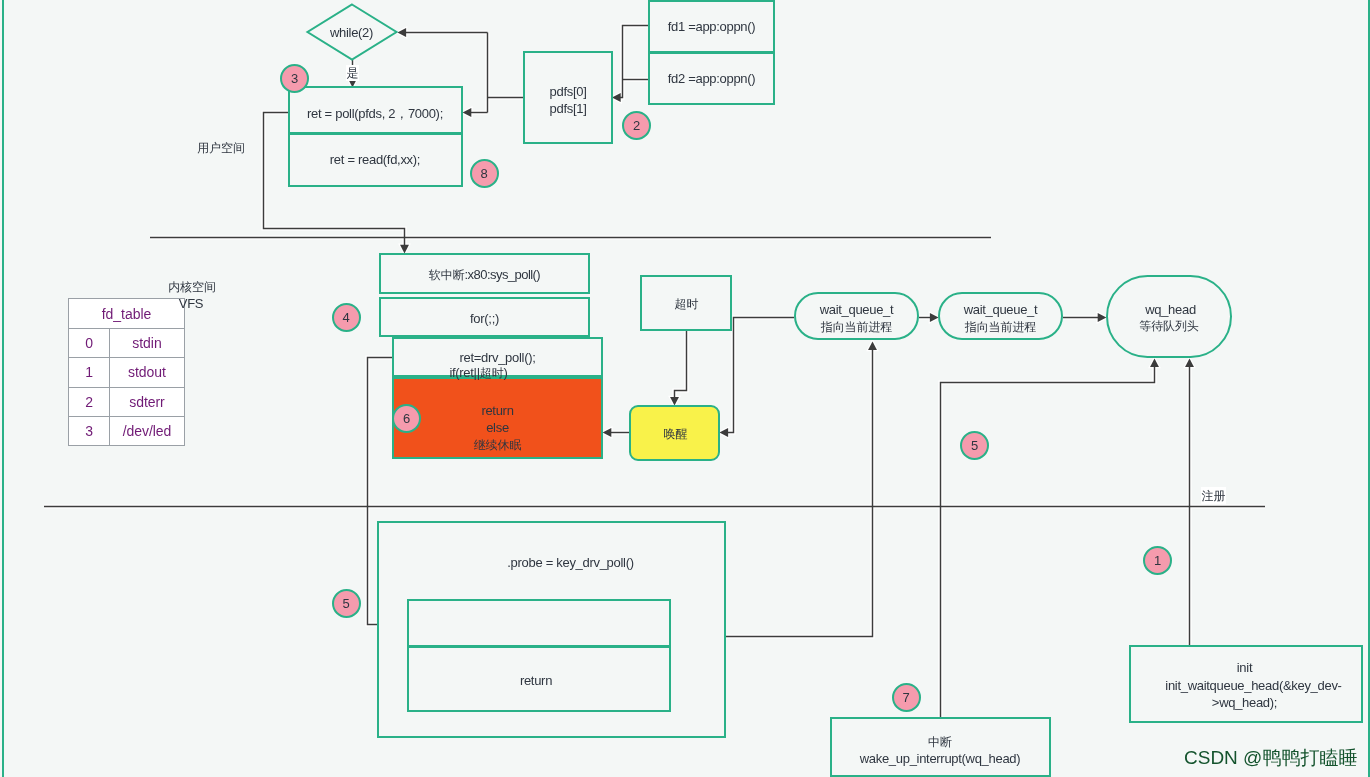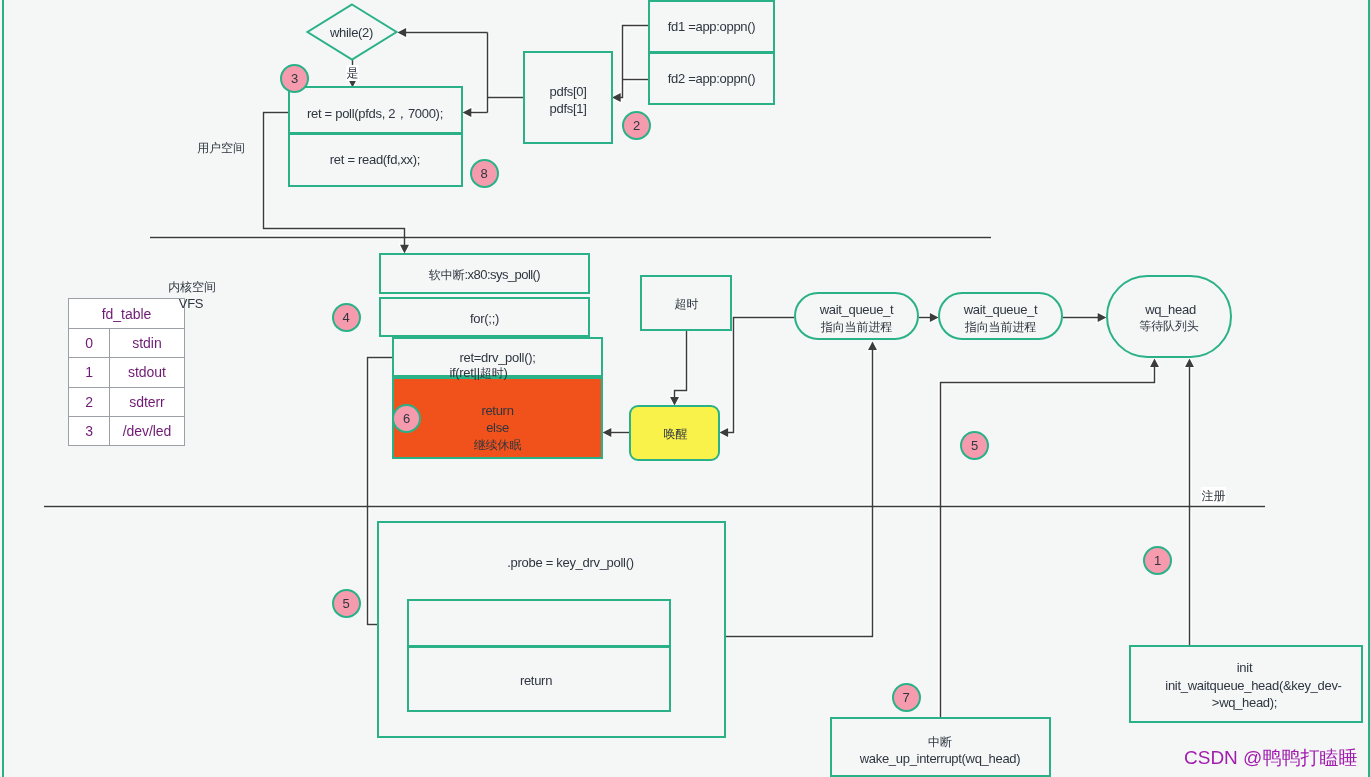--- a/index.html
+++ b/index.html
@@ -31,21 +31,21 @@
   .badge{position:absolute;box-sizing:border-box;width:29px;height:29px;
          border-radius:50%;background:#f59bad;border:2px solid #2ab188;
          color:#2f3640;font-size:13px;line-height:25px;text-align:center;
          letter-spacing:-0.3px;}
 
   table.fdt{position:absolute;border-collapse:collapse;background:#ffffff;
             font-size:14px;color:#701a75;letter-spacing:-0.05px;margin-left:41px;}
   table.fdt td{border:1px solid #9aa0a6;text-align:center;padding:0;
                font-weight:normal;}
 
-  .wm{position:absolute;color:#a21caf;font-size:19px;line-height:22px;
+  .wm{position:absolute;color:#14532d;font-size:19px;line-height:22px;
       white-space:nowrap;letter-spacing:0px;}
 </style>
 </head>
 <body>
 
 <div id="stage">
   <div class="rail rail-l"></div>
   <div class="rail rail-r"></div>
   <svg id="wires" viewBox="0 0 1370 777">
       <g>

